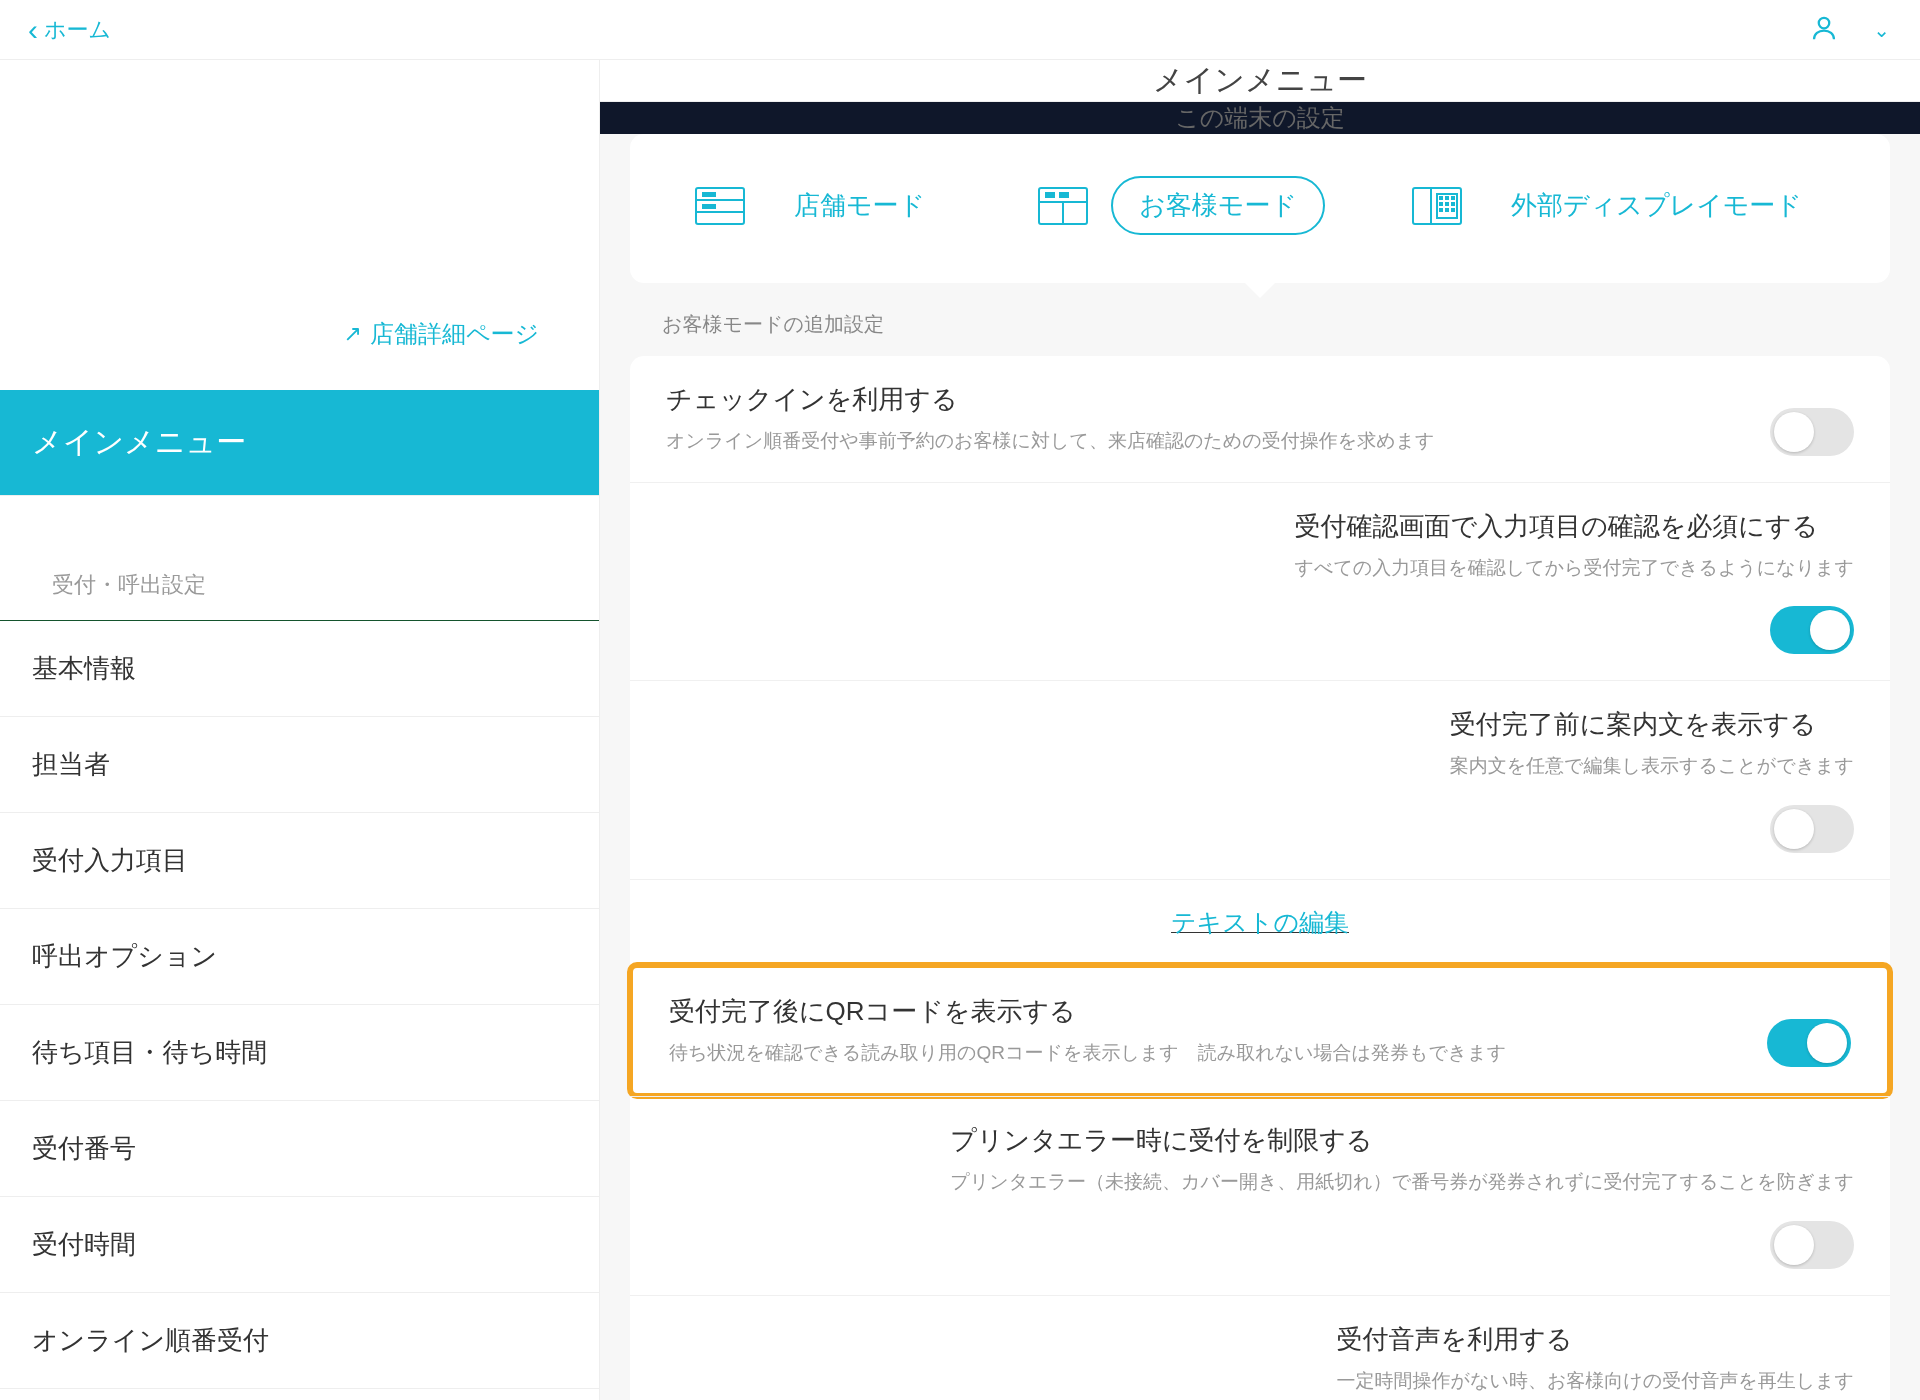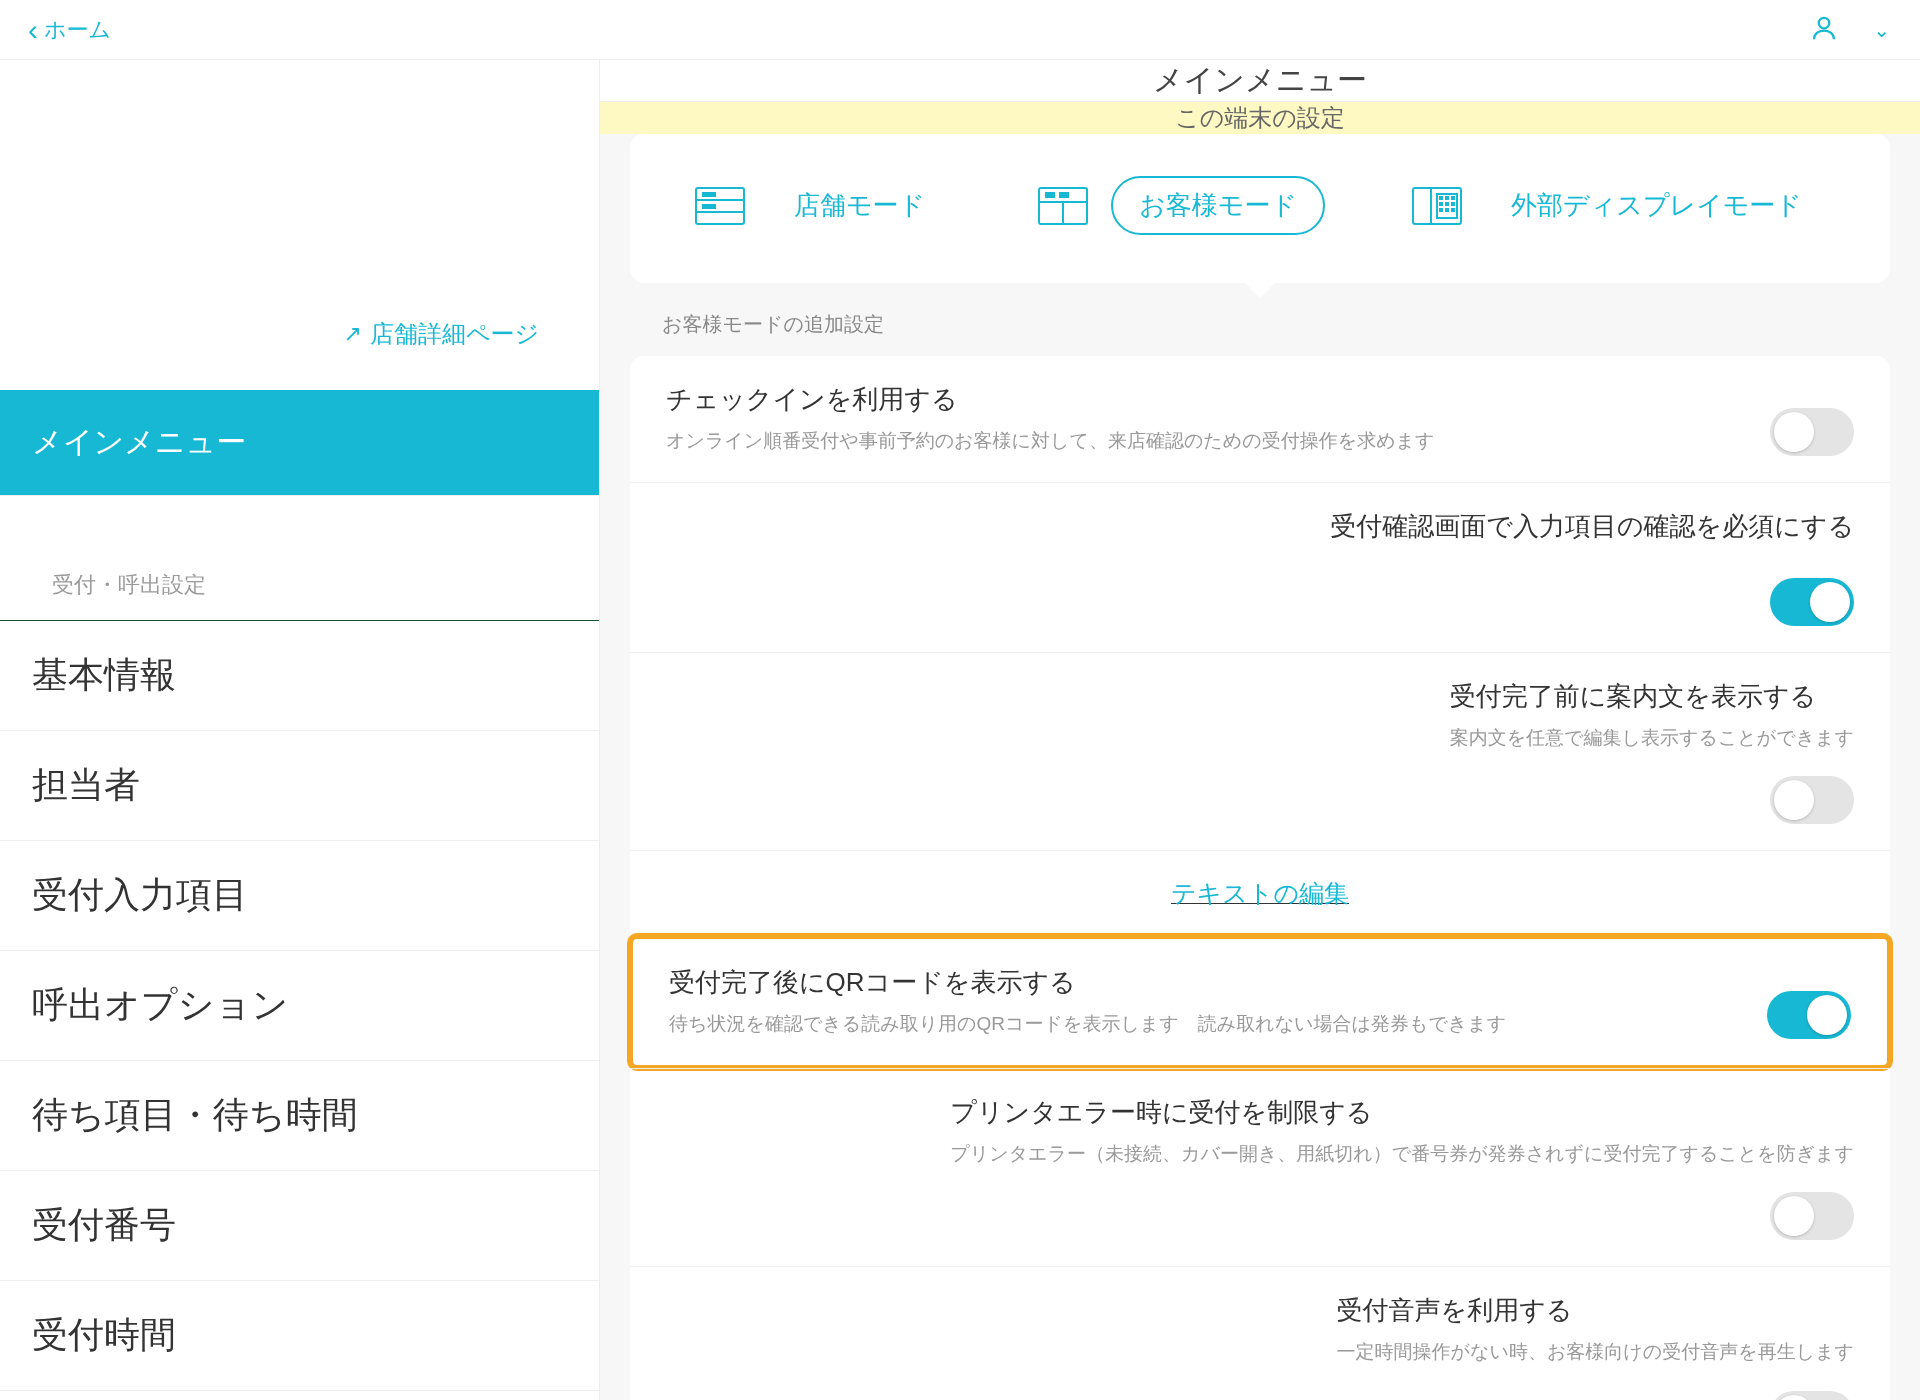--- a/index.html
+++ b/index.html
@@ -18,26 +18,26 @@
   
   .sidebar { width: 600px; flex: none; border-right: 1px solid #eee; }
   .store-link-wrap { height: 330px; display:flex; align-items:flex-end; justify-content:flex-end; padding: 0 60px 40px 0; }
   .store-link { color:#17b8d4; font-size: 24px; display:flex; align-items:center; gap:8px; }
   .ext-icon { font-size: 22px; }
 
   .menu-item { padding: 32px 32px; font-size: 28px; color:#808080; border-bottom: 1px solid #eee; cursor:pointer; background:#fff; }
   .menu-item.title { background:#17b8d4; color:#fff; font-size: 30px; }
   .menu-spacer { height: 74px; }
   .menu-section { padding: 0 52px 20px; font-size: 22px; color:#9a9a9a; border-bottom:1px solid #14532d; }
-  .menu-sub { padding: 30px 32px; font-size: 36px; color:#333; border-bottom:1px solid #eee; cursor:pointer; }
+  .menu-sub { padding: 30px 32px; font-size: 26px; color:#333; border-bottom:1px solid #eee; cursor:pointer; }
 
   
   .main { flex:1; background:#f7f7f7; display:flex; flex-direction:column; }
   .main-title { height: 90px; display:flex; align-items:center; justify-content:center; font-size: 30px; color:#444; background:#fff; border-bottom:1px solid #eee; }
-  .main-subtitle { height: 70px; display:flex; align-items:center; justify-content:center; font-size: 24px; color:#666; background:#fef9c3; }
+  .main-subtitle { height: 70px; display:flex; align-items:center; justify-content:center; font-size: 24px; color:#666; background:#0f172a; }
   
   .mode-card { margin: 0 30px; background:#fff; border-radius: 14px; padding: 42px 20px 48px; display:flex; justify-content:space-around; position:relative; }
   .mode { display:flex; flex-direction:row; align-items:center; gap: 20px; color:#17b8d4; font-size: 26px; cursor:pointer; }
   .mode .label { padding: 10px 26px; border-radius: 999px; }
   .mode.selected .label { border: 2px solid #17b8d4; }
   .mode-icon { width: 56px; height: 44px; }
   .mode-icon svg { width:100%; height:100%; stroke:#17b8d4; fill:none; stroke-width:2; }
   .pointer { position:absolute; bottom:-15px; left:50%; transform:translateX(-50%); width:0;height:0; border-left:16px solid transparent; border-right:16px solid transparent; border-top:16px solid #fff; }
 
   .settings-label { padding: 28px 62px 18px; font-size: 20px; color:#888; }
@@ -166,20 +166,21 @@
           <div class="desc">オンライン順番受付や事前予約のお客様に対して、来店確認のための受付操作を求めます</div>
         </div>
         <div class="toggle">
             <div class="knob"></div>
           </div>
       </div>
 
       <div class="setting">
         <div class="txt">
           <div class="ttl">受付確認画面で入力項目の確認を必須にする</div>
+          <div class="desc">すべての入力項目を確認してから受付完了できるようになります</div>
         </div>
         <div class="toggle on">
             <div class="knob"></div>
           </div>
       </div>
 
       <div class="setting">
         <div class="txt">
           <div class="ttl">受付完了前に案内文を表示する</div>
           <div class="desc">案内文を任意で編集し表示することができます</div>

